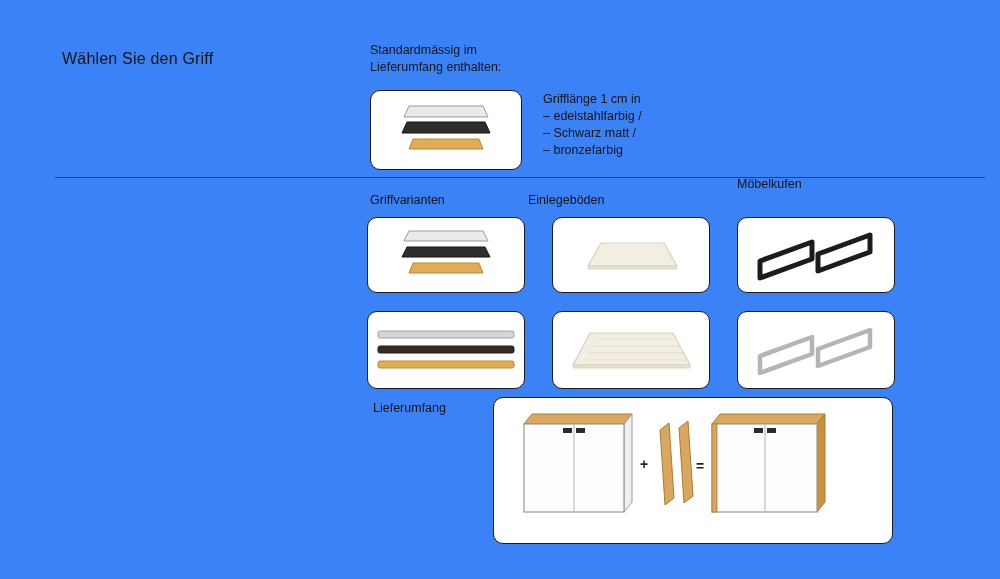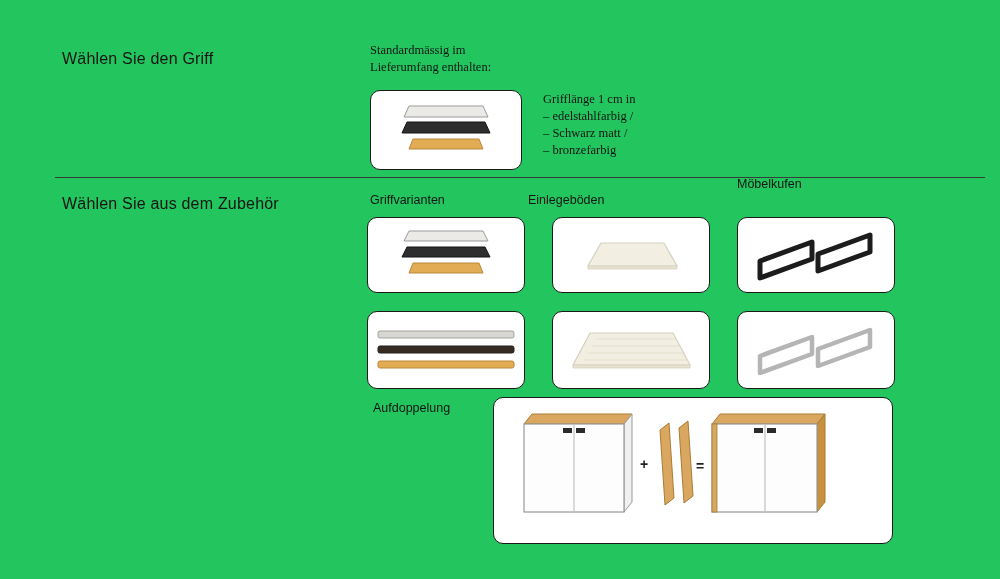--- a/index.html
+++ b/index.html
@@ -1,31 +1,31 @@
 <!DOCTYPE html>
 <html lang="de" style="--gold: #E2AC55; --gold-edge: #B9883A; --black-handle: #2E2E2E; --black-edge: #141414; --silver: #ECEAE6; --silver-edge: #9B9B9B; --bar-silver: #D8D6D0; --bar-dark: #372C24; --shelf: #F2EFE2; --shelf-edge: #D5D1BF; --runner-black: #1C1C1C; --runner-white: #B5B5B5; --oak: #D9A760; --oak-side: #C8913F; --oak-edge: #A87C33; --cab-stroke: #9A9A9A;"><head>
 <meta charset="utf-8">
 <style>
   html,body{margin:0;padding:0;background:#fff;}
   .page{
-    position:relative;width:1000px;height:579px;background:#22c55e;
+    position:relative;width:1000px;height:579px;background:#3b82f6;
     font-family:"Liberation Sans", sans-serif;color:#1a1a1a;overflow:hidden;
   }
   .h1{position:absolute;font-size:16px;font-weight:400;color:#141414;letter-spacing:.2px;white-space:nowrap;}
   .small{font-size:12.5px;line-height:17px;color:#141414;}
   .abs{position:absolute;}
   .opt-box{
     position:absolute;background:#fff;border:1.5px solid #1a1a1a;border-radius:10px;
     display:flex;align-items:center;justify-content:center;box-sizing:border-box;
   }
   .divider{position:absolute;left:55px;top:177px;width:930px;border-top:1px solid #3a3a3a;height:0;}
   .col-label{position:absolute;white-space:nowrap;}
   .sign{position:absolute;font-size:14px;font-weight:700;color:#222;width:18px;text-align:center;}
   svg{display:block;}
-  .note-line{display:block;font-family:Liberation Serif, serif;}
+  .note-line{display:block;}
 </style>
 </head>
 <body>
 
 <div class="page">
 
   <div class="h1" style="left:62px;top:50px;">Wählen Sie den Griff</div>
 
   <div class="abs small" style="left:370px;top:42px;">
     <span class="note-line">Standardmässig im</span>
@@ -42,21 +42,20 @@
 
   <div class="abs small" style="left:543px;top:91px;">
     <span class="note-line">Grifflänge 1 cm in</span>
     <span class="note-line">– edelstahlfarbig /</span>
     <span class="note-line">– Schwarz matt /</span>
     <span class="note-line">– bronzefarbig</span>
   </div>
 
   <div class="divider"></div>
 
-  <div class="h1" style="left:62px;top:195px;">Wählen Sie aus dem Zubehör</div>
 
   <div class="col-label small" style="left:370px;top:192px;">Griffvarianten</div>
   <div class="col-label small" style="left:528px;top:192px;">Einlegeböden</div>
   <div class="col-label small" style="left:737px;top:176px;">Möbelkufen</div>
 
   <div class="opt-box" style="left:367px;top:217px;width:158px;height:76px;">
     <svg width="112" height="54" viewBox="0 0 112 54" aria-hidden="true">
       <path d="M19,3 L93,3 L98,13 L14,13 Z" fill="var(--silver,#ECEAE6)" stroke="var(--silver-edge,#9B9B9B)" stroke-width="1"></path>
       <path d="M17,19 L95,19 L100,29 L12,29 Z" fill="var(--black-handle,#2E2E2E)" stroke="var(--black-edge,#141414)" stroke-width="1"></path>
       <path d="M23,35 L89,35 L93,45 L19,45 Z" fill="var(--gold,#E2AC55)" stroke="var(--gold-edge,#B9883A)" stroke-width="1"></path>
@@ -93,21 +92,21 @@
     </svg>
   </div>
 
   <div class="opt-box" style="left:737px;top:311px;width:158px;height:78px;">
     <svg width="140" height="62" viewBox="0 0 140 62" aria-hidden="true">
       <path d="M14,54 L66,35 L66,18 L14,37 Z" fill="#ffffff" stroke="var(--runner-white,#B5B5B5)" stroke-width="4.5" stroke-linejoin="round"></path>
       <path d="M72,47 L124,28 L124,11 L72,30 Z" fill="#ffffff" stroke="var(--runner-white,#B5B5B5)" stroke-width="4.5" stroke-linejoin="round"></path>
     </svg>
   </div>
 
-  <div class="abs small" style="left:373px;top:400px;">Aufdoppelung</div>
+  <div class="abs small" style="left:373px;top:400px;">Lieferumfang</div>
 
   <div class="opt-box" style="left:493px;top:397px;width:400px;height:147px;">
     <svg width="397" height="144" viewBox="0 0 397 144" style="position:absolute;left:0;top:0;" aria-hidden="true">
 
       <path d="M30,26 L38,16 L138,16 L130,26 Z" fill="var(--oak,#D9A760)" stroke="var(--oak-edge,#A87C33)" stroke-width="1"></path>
       <path d="M130,26 L138,16 L138,104 L130,114 Z" fill="#F0F0F0" stroke="var(--cab-stroke,#9A9A9A)" stroke-width="1"></path>
       <rect x="30" y="26" width="100" height="88" fill="#FDFDFD" stroke="var(--cab-stroke,#9A9A9A)" stroke-width="1.2"></rect>
       <line x1="80" y1="26" x2="80" y2="114" stroke="#C2C2C2" stroke-width="1.2"></line>
       <rect x="69" y="30" width="9" height="5" fill="#2B2B2B"></rect>
       <rect x="82" y="30" width="9" height="5" fill="#2B2B2B"></rect>

